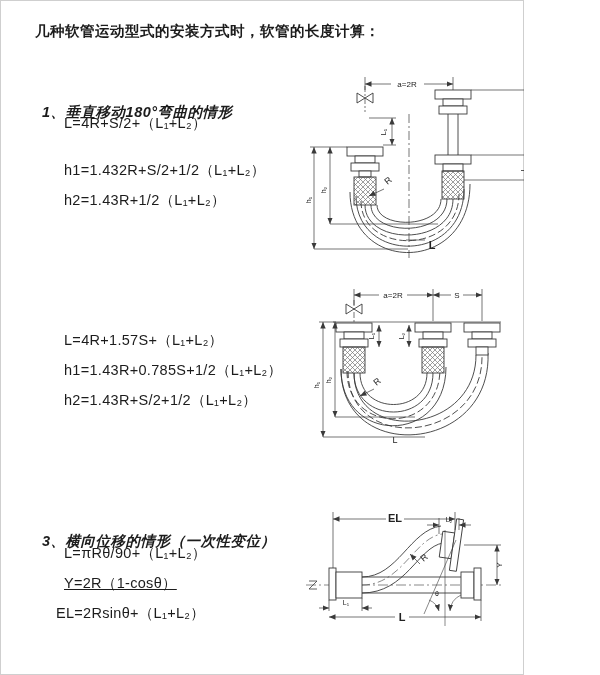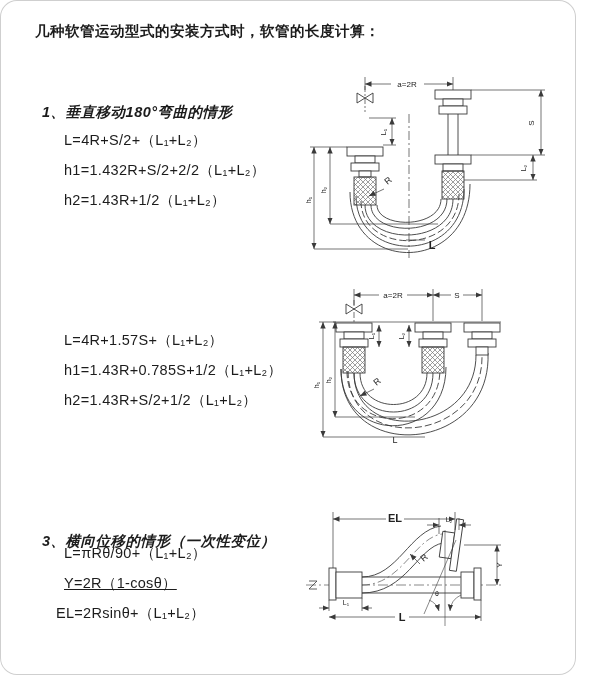--- a/index.html
+++ b/index.html
@@ -1,40 +1,40 @@
 <!DOCTYPE html>
 <html><head>
 <meta charset="utf-8">
 <style>
   html,body{margin:0;padding:0;background:#fff;}
   .page{
-    position:relative;width:576px;height:675px;background:#fff;
+    position:relative;width:524px;height:675px;background:#fff;
     font-family:"Liberation Sans","DejaVu Sans",sans-serif;color:#1c1c1c;
-    box-shadow:inset 0 0 0 1px #cfcfcf;overflow:hidden;border-radius:17px;
+    box-shadow:inset 0 0 0 1px #cfcfcf;overflow:hidden;
   }
   .line{position:absolute;white-space:nowrap;}
   .title{font-size:14.5px;font-weight:700;letter-spacing:.5px;}
   .heading{font-size:14.5px;font-weight:700;letter-spacing:.5px;font-style:italic;}
   .formula{font-size:14.5px;font-weight:400;letter-spacing:.3px;}
   svg{position:absolute;overflow:visible;}
   svg text{font-family:"Liberation Sans","DejaVu Sans",sans-serif;fill:#222;}
   .dimtxt{font-size:8px;}
   .dimtxt-sm{font-size:7px;}
   .biglbl{font-size:11px;font-weight:700;}
 </style>
 </head>
 <body>
 
 <div class="page">
 
   <div class="line title" style="left:35px;top:22px;">几种软管运动型式的安装方式时，软管的长度计算：</div>
 
   <div class="line heading" style="left:42px;top:103px;">1、垂直移动180°弯曲的情形</div>
-  <div class="line formula" style="left:64px;top:131px;text-align:center;">L=4R+S/2+（L₁+L₂）</div>
-  <div class="line formula" style="left:64px;top:161px;">h1=1.432R+S/2+2/2（L₁+L₂）</div>
+  <div class="line formula" style="left:64px;top:114px;text-align:center;">L=4R+S/2+（L₁+L₂）</div>
+  <div class="line formula" style="left:64px;top:161px;">h1=1.432R+S/2+1/2（L₁+L₂）</div>
   <div class="line formula" style="left:64px;top:191px;">h2=1.43R+1/2（L₁+L₂）</div>
 
   <div class="line formula" style="left:64px;top:331px;">L=4R+1.57S+（L₁+L₂）</div>
   <div class="line formula" style="left:64px;top:361px;">h1=1.43R+0.785S+1/2（L₁+L₂）</div>
   <div class="line formula" style="left:64px;top:391px;">h2=1.43R+S/2+1/2（L₁+L₂）</div>
 
   <div class="line heading" style="left:42px;top:532px;">3、横向位移的情形（一次性变位）</div>
   <div class="line formula" style="left:64px;top:544px;">L=πRθ/90+（L₁+L₂）</div>
   <div class="line formula" style="left:64px;top:574px;text-decoration:underline;">Y=2R（1-cosθ）</div>
   <div class="line formula" style="left:56px;top:604px;">EL=2Rsinθ+（L₁+L₂）</div>

